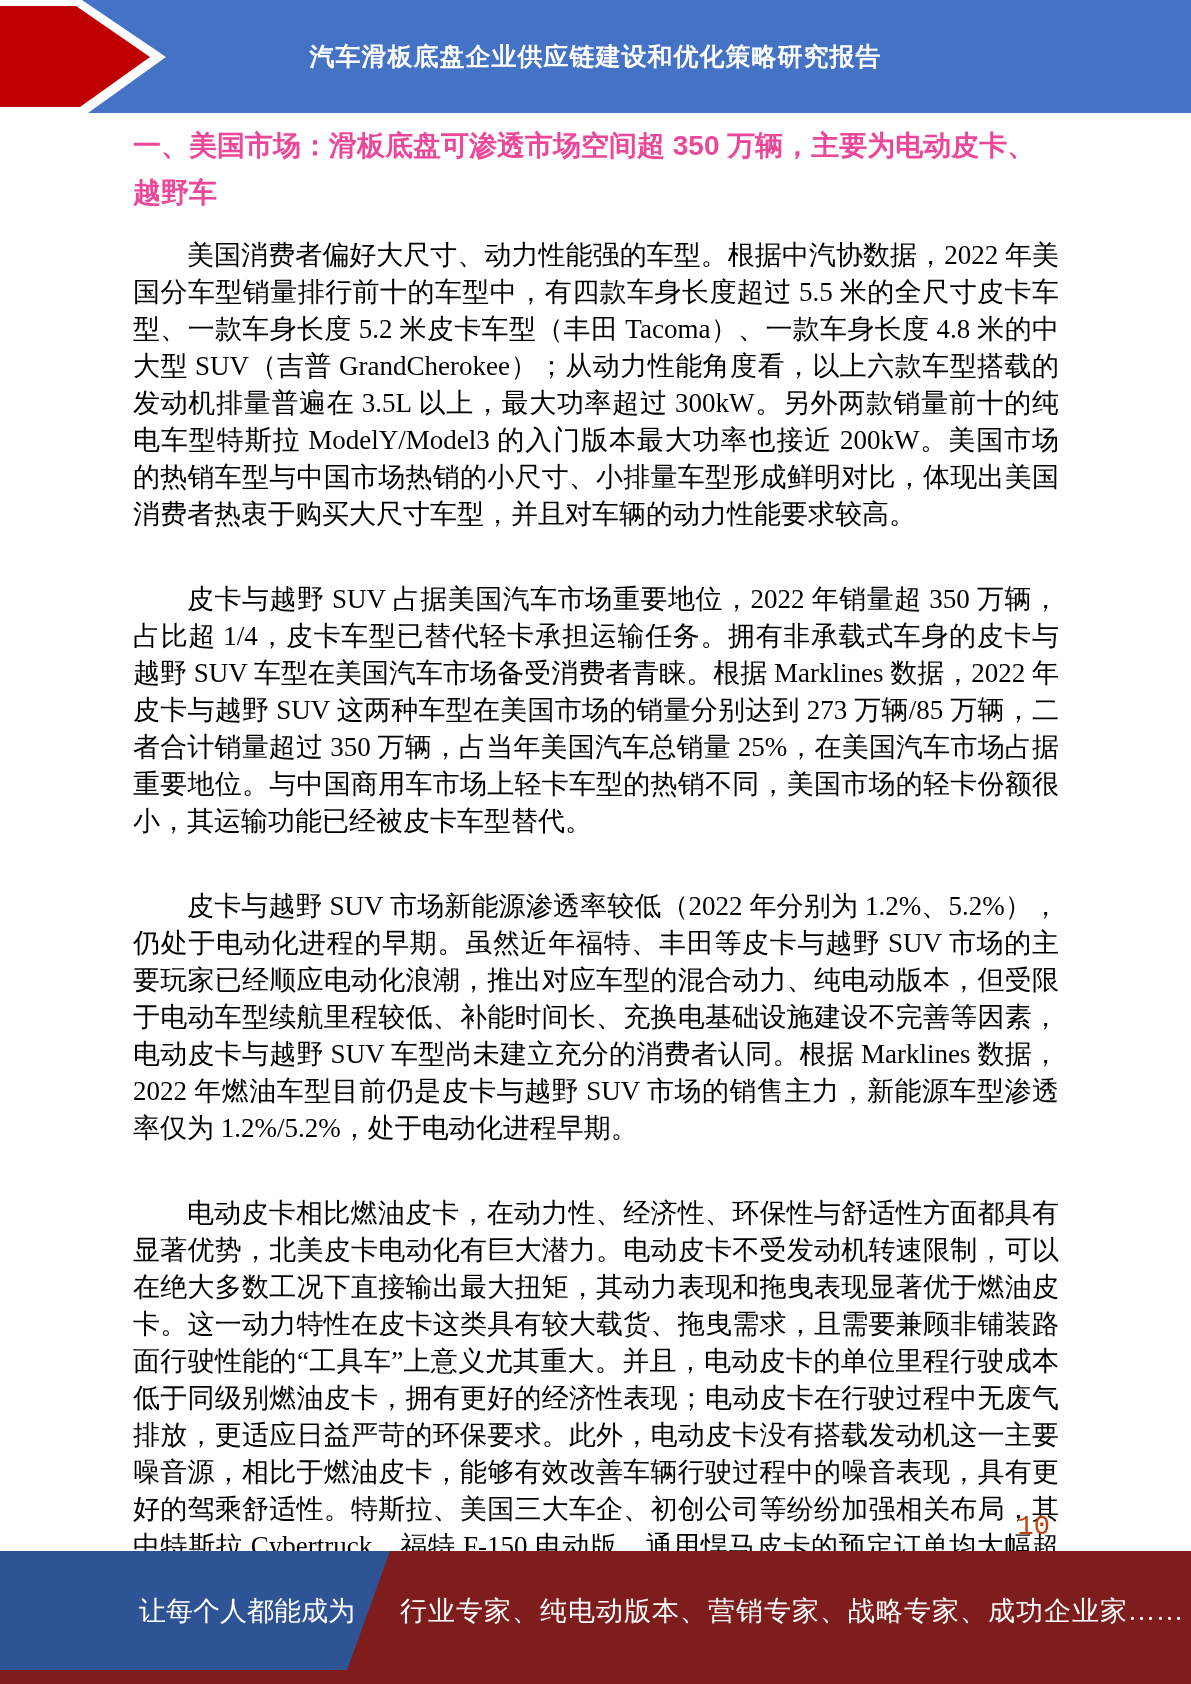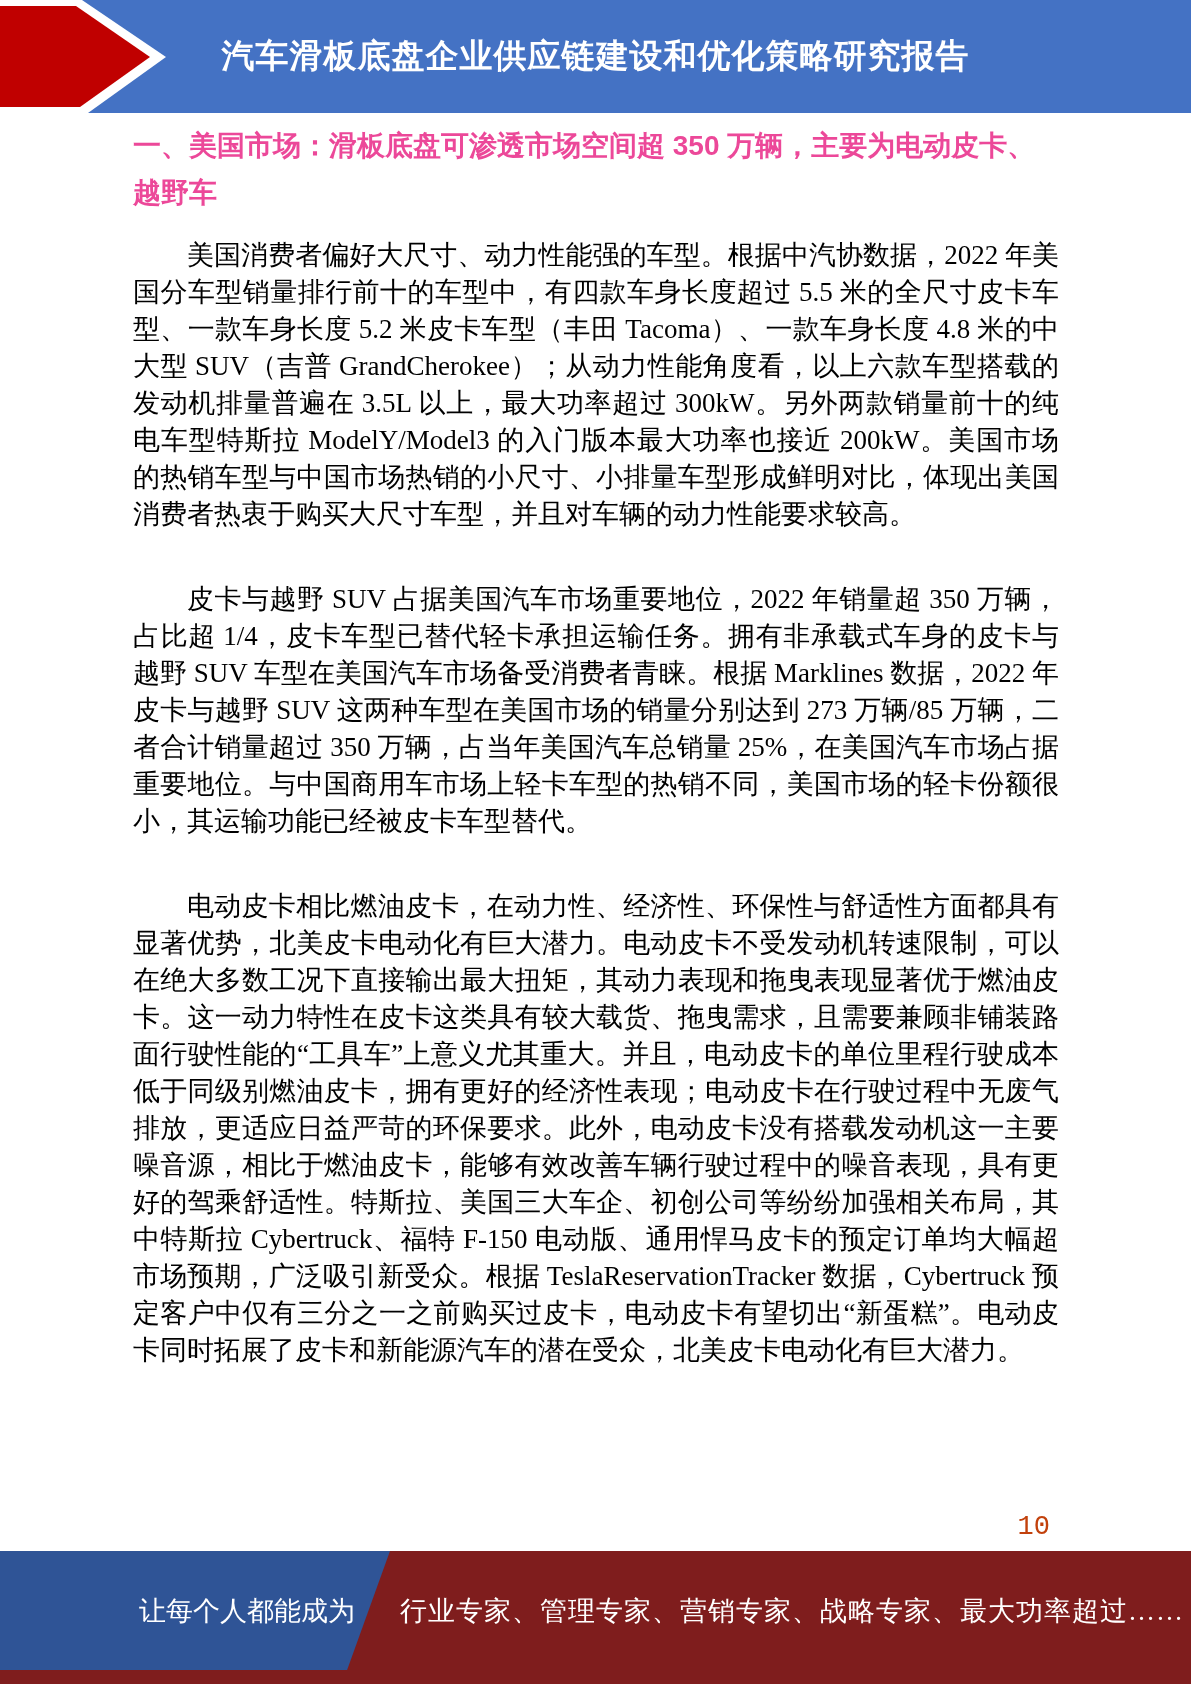--- a/index.html
+++ b/index.html
@@ -14,21 +14,21 @@
   }
   
   .hdr{
     position:absolute;top:0;left:0;width:1191px;height:113px;
     background:#4472C4;
   }
   .hdr-chevron{position:absolute;top:0;left:0;width:170px;height:113px;}
   .hdr-title{
     position:absolute;top:0;left:0;width:1191px;height:113px;
     display:flex;align-items:center;justify-content:center;
-    color:#ffffff;font-weight:bold;font-size:33px;
+    color:#ffffff;font-weight:bold;font-size:25px;
     font-family:"Liberation Sans","DejaVu Sans",sans-serif;
     letter-spacing:1px;
   }
   
   .body-col{
     position:absolute;top:113px;left:133px;width:926px;
   }
   .section-heading{
     margin:9px 0 21px 0;
     font-family:"Liberation Sans","DejaVu Sans",sans-serif;
@@ -80,24 +80,25 @@
     <svg class="hdr-chevron" viewBox="0 0 170 113" xmlns="http://www.w3.org/2000/svg">
       <polygon points="0,0 82,0 166,57 88,113 0,113" fill="#ffffff"></polygon>
       <polygon points="0,6 76,6 150,57 80,107 0,107" fill="#C00000"></polygon>
     </svg>
   </div>
 
   <div class="body-col">
     <h1 class="section-heading">一、美国市场：滑板底盘可渗透市场空间超 350 万辆，主要为电动皮卡、越野车</h1>
     <p class="para">美国消费者偏好大尺寸、动力性能强的车型。根据中汽协数据，2022 年美国分车型销量排行前十的车型中，有四款车身长度超过 5.5 米的全尺寸皮卡车型、一款车身长度 5.2 米皮卡车型（丰田 Tacoma）、一款车身长度 4.8 米的中大型 SUV（吉普 GrandCherokee）；从动力性能角度看，以上六款车型搭载的发动机排量普遍在 3.5L 以上，最大功率超过 300kW。另外两款销量前十的纯电车型特斯拉 ModelY/Model3 的入门版本最大功率也接近 200kW。美国市场的热销车型与中国市场热销的小尺寸、小排量车型形成鲜明对比，体现出美国消费者热衷于购买大尺寸车型，并且对车辆的动力性能要求较高。</p>
     <p class="para">皮卡与越野 SUV 占据美国汽车市场重要地位，2022 年销量超 350 万辆，占比超 1/4，皮卡车型已替代轻卡承担运输任务。拥有非承载式车身的皮卡与越野 SUV 车型在美国汽车市场备受消费者青睐。根据 Marklines 数据，2022 年皮卡与越野 SUV 这两种车型在美国市场的销量分别达到 273 万辆/85 万辆，二者合计销量超过 350 万辆，占当年美国汽车总销量 25%，在美国汽车市场占据重要地位。与中国商用车市场上轻卡车型的热销不同，美国市场的轻卡份额很小，其运输功能已经被皮卡车型替代。</p>
+    <p class="para">皮卡与越野 SUV 市场新能源渗透率较低（2022 年分别为 1.2%、5.2%），仍处于电动化进程的早期。虽然近年福特、丰田等皮卡与越野 SUV 市场的主要玩家已经顺应电动化浪潮，推出对应车型的混合动力、纯电动版本，但受限于电动车型续航里程较低、补能时间长、充换电基础设施建设不完善等因素，电动皮卡与越野 SUV 车型尚未建立充分的消费者认同。根据 Marklines 数据，2022 年燃油车型目前仍是皮卡与越野 SUV 市场的销售主力，新能源车型渗透率仅为 1.2%/5.2%，处于电动化进程早期。</p>
     <p class="para">电动皮卡相比燃油皮卡，在动力性、经济性、环保性与舒适性方面都具有显著优势，北美皮卡电动化有巨大潜力。电动皮卡不受发动机转速限制，可以在绝大多数工况下直接输出最大扭矩，其动力表现和拖曳表现显著优于燃油皮卡。这一动力特性在皮卡这类具有较大载货、拖曳需求，且需要兼顾非铺装路面行驶性能的“工具车”上意义尤其重大。并且，电动皮卡的单位里程行驶成本低于同级别燃油皮卡，拥有更好的经济性表现；电动皮卡在行驶过程中无废气排放，更适应日益严苛的环保要求。此外，电动皮卡没有搭载发动机这一主要噪音源，相比于燃油皮卡，能够有效改善车辆行驶过程中的噪音表现，具有更好的驾乘舒适性。特斯拉、美国三大车企、初创公司等纷纷加强相关布局，其中特斯拉 Cybertruck、福特 F-150 电动版、通用悍马皮卡的预定订单均大幅超市场预期，广泛吸引新受众。根据 TeslaReservationTracker 数据，Cybertruck 预定客户中仅有三分之一之前购买过皮卡，电动皮卡有望切出“新蛋糕”。电动皮卡同时拓展了皮卡和新能源汽车的潜在受众，北美皮卡电动化有巨大潜力。</p>
   </div>
 
   <div class="page-number">10</div>
 
   <div class="ftr">
     <div class="ftr-blue"></div>
     <div class="ftr-left">让每个人都能成为</div>
-    <div class="ftr-right">行业专家、管理专家、营销专家、战略专家、最大功率超过……</div>
+    <div class="ftr-right">行业专家、纯电动版本、营销专家、战略专家、成功企业家……</div>
   </div>
 
 </div>
 
 </body></html>

